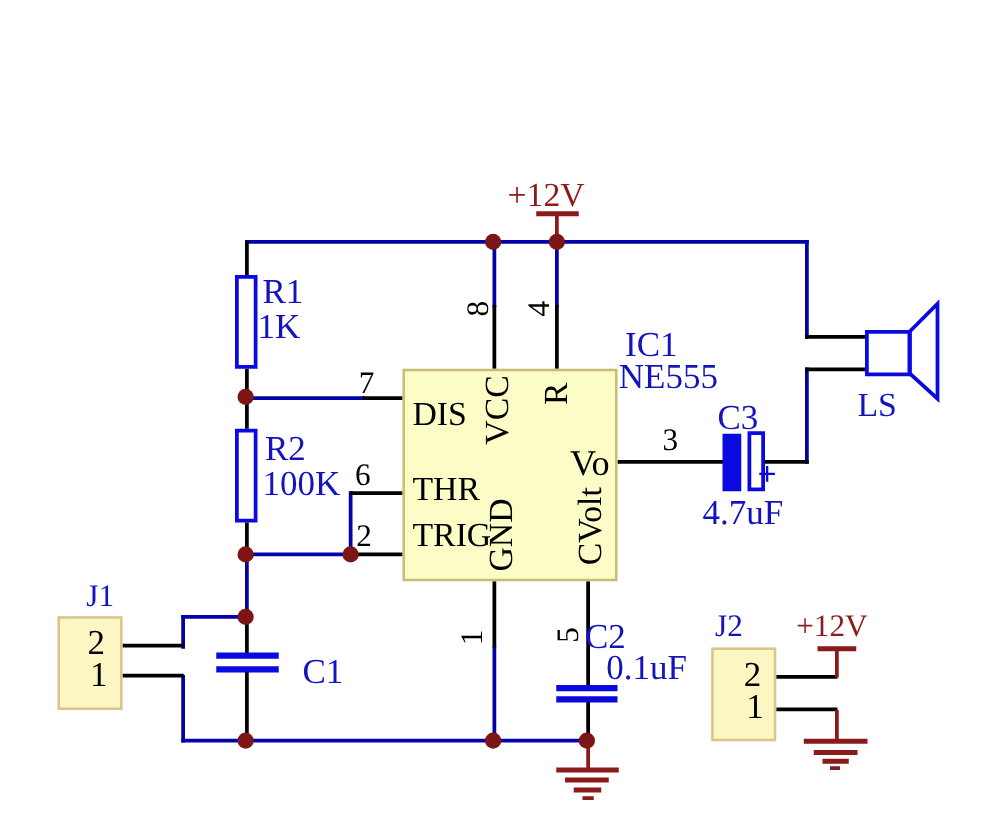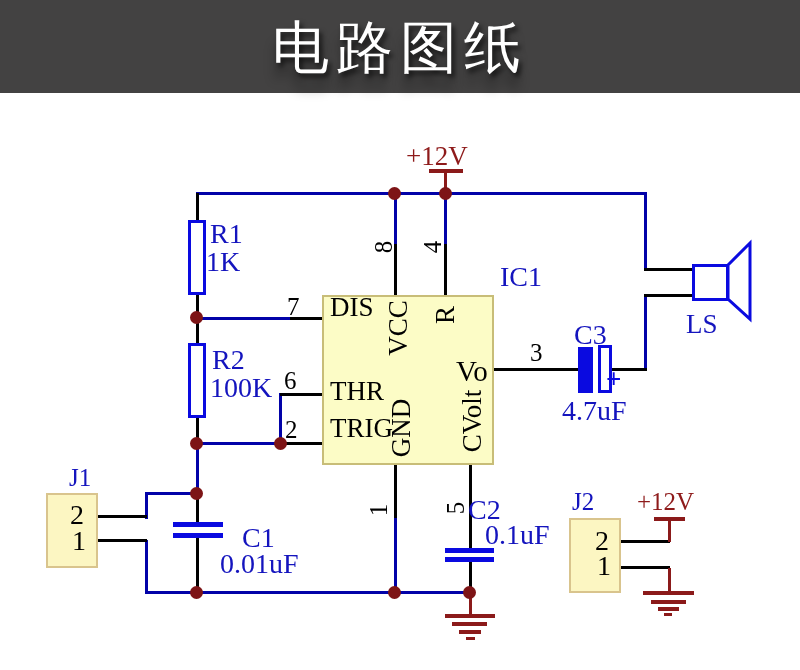--- a/index.html
+++ b/index.html
@@ -29,23 +29,20 @@
   .num{color:#000000;font-size:25px;}
   .pwr{color:#8e1a1a;font-size:27px;font-family:Liberation Serif, serif;}
   .rot{transform:translate(-50%,-50%) rotate(-90deg);transform-origin:center;}
   .plus{color:#0a0ae0;font-size:27px;font-weight:bold;}
 </style>
 </head>
 <body>
 
 <div id="stage">
 
-  <div id="banner">
-    <div class="title">电路图纸</div>
-  </div>
 
   <div class="wire" style="left:196px;top:192px;width:451px;height:3px"></div>
   <div class="wire" style="left:394px;top:192px;width:3px;height:54px"></div>
   <div class="wire" style="left:444px;top:192px;width:3px;height:54px"></div>
   <div class="wire" style="left:196px;top:317px;width:96px;height:3px"></div>
   <div class="wire" style="left:196px;top:442px;width:87px;height:3px"></div>
   <div class="wire" style="left:279px;top:393px;width:3px;height:52px"></div>
   <div class="wire" style="left:196px;top:443px;width:3px;height:52px"></div>
   <div class="wire" style="left:145px;top:492px;width:3px;height:27px"></div>
   <div class="wire" style="left:145px;top:492px;width:54px;height:3px"></div>
@@ -131,33 +128,33 @@
 
   <span class="lbl pwr" style="left:406px;top:143px">+12V</span>
   <span class="lbl pwr" style="left:637px;top:489px;font-size:25px">+12V</span>
 
   <span class="lbl blu" style="left:210px;top:220px">R1</span>
   <span class="lbl blu" style="left:206px;top:248px">1K</span>
   <span class="lbl blu" style="left:212px;top:346px">R2</span>
   <span class="lbl blu" style="left:210px;top:374px">100K</span>
 
   <span class="lbl blu" style="left:242px;top:524px">C1</span>
-  <span class="lbl blu" style="left:220px;top:550px">0.01uF</span>
   <span class="lbl blu" style="left:468px;top:496px">C2</span>
   <span class="lbl blu" style="left:485px;top:521px">0.1uF</span>
   <span class="lbl blu" style="left:574px;top:321px">C3</span>
   <span class="lbl blu" style="left:562px;top:397px">4.7uF</span>
 
   <span class="lbl blu" style="left:500px;top:263px">IC1</span>
+  <span class="lbl blu" style="left:495px;top:288px">NE555</span>
 
   <span class="lbl blu" style="left:69px;top:465px;font-size:25px">J1</span>
   <span class="lbl blu" style="left:572px;top:489px;font-size:25px">J2</span>
   <span class="lbl blu" style="left:686px;top:311px;font-size:27px">LS</span>
 
-  <span class="lbl blk" style="left:330px;top:294px">DIS</span>
+  <span class="lbl blk" style="left:330px;top:318px">DIS</span>
   <span class="lbl blk" style="left:330px;top:378px">THR</span>
   <span class="lbl blk" style="left:330px;top:415px">TRIG</span>
   <span class="lbl blk" style="left:456px;top:357px;font-size:29px">Vo</span>
   <span class="lbl blk rot" style="left:398px;top:328px">VCC</span>
   <span class="lbl blk rot" style="left:445px;top:315px">R</span>
   <span class="lbl blk rot" style="left:401px;top:428px">GND</span>
   <span class="lbl blk rot" style="left:472px;top:421px">CVolt</span>
 
   <span class="lbl num" style="left:287px;top:294px">7</span>
   <span class="lbl num" style="left:284px;top:368px">6</span>

